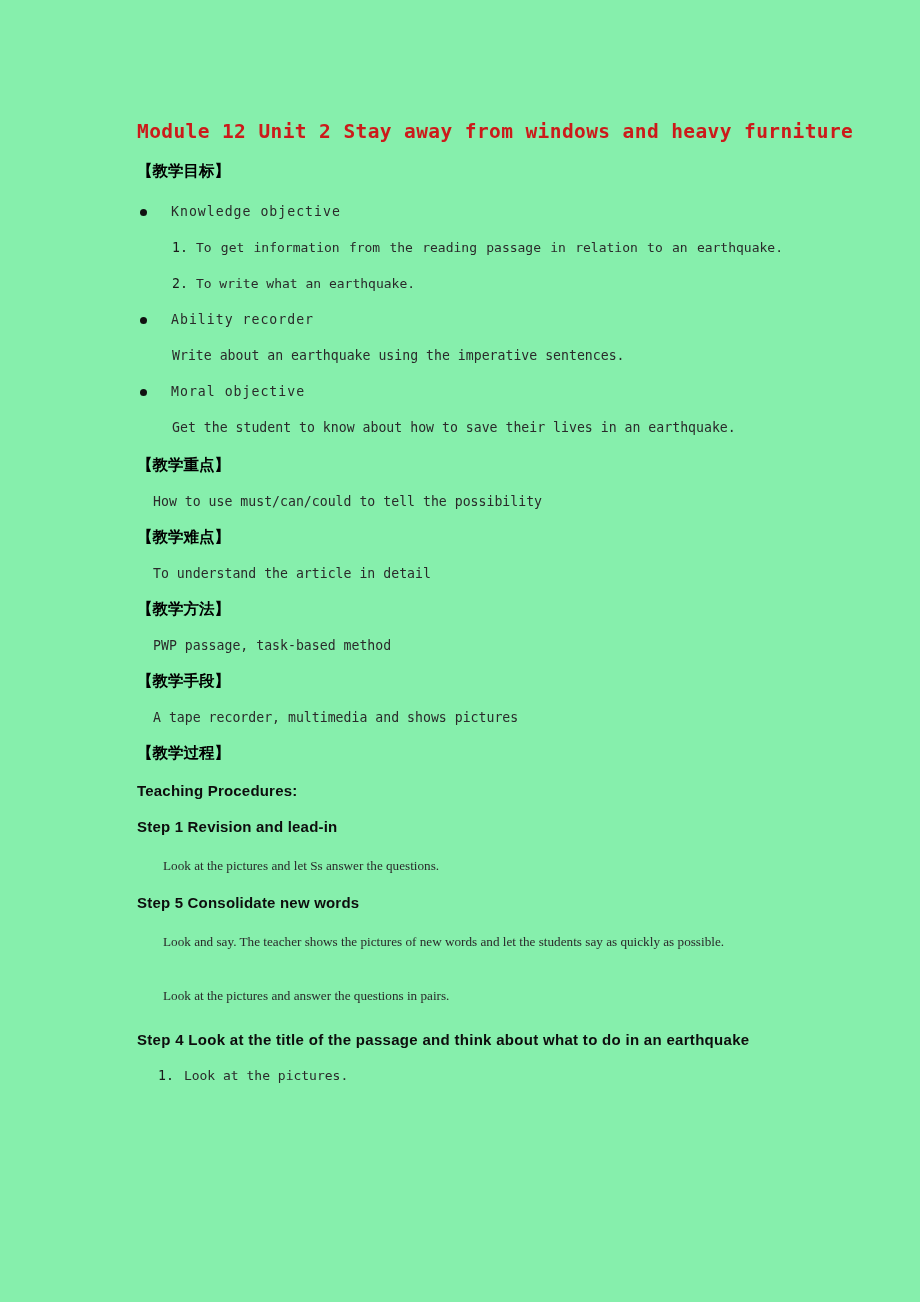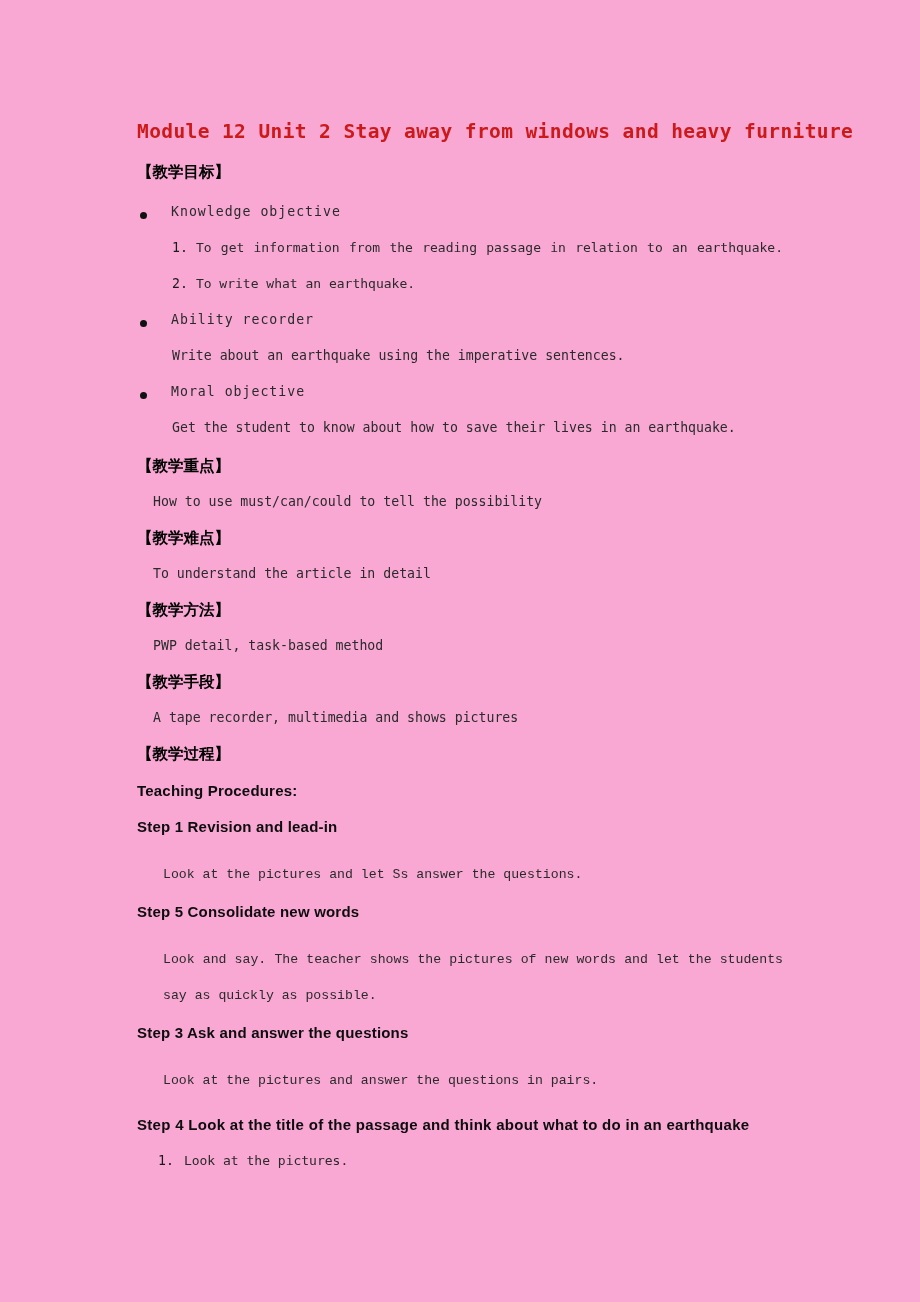--- a/index.html
+++ b/index.html
@@ -13,21 +13,21 @@
     position: relative;
     font-family: "DejaVu Serif", "Liberation Serif", serif;
     color: #1a1a1a;
     overflow: hidden;
   }
   .page {
     position: absolute;
     left: 0; top: 0;
     width: 920px;
     height: 1302px;
-    background: #f9a8d4;
+    background: #86efac;
   }
   .content {
     position: absolute;
     left: 137px;
     top: 118px;
     width: 646px;
   }
 
   
   .doc-title {
@@ -36,21 +36,21 @@
     font-weight: 700;
     letter-spacing: 0.4px;
     line-height: 28px;
     text-align: center;
     margin: 0 0 14px 0;
     white-space: nowrap;
   }
 
   
   .cjk-heading {
-    font-family: Liberation Sans, sans-serif;
+    font-family: Liberation Mono, monospace;
     font-size: 15.5px;
     font-weight: 700;
     line-height: 24px;
     margin: 0;
     padding: 0;
     color: #000000;
     letter-spacing: 0px;
   }
 
   
@@ -63,21 +63,21 @@
     letter-spacing: 0px;
   }
 
   .flush {
     margin-left: 16px;
   }
 
   
   .bullet-row {
     display: flex;
-    align-items: center;
+    align-items: flex-start;
     margin: 0;
   }
   .bullet-dot {
     width: 18px;
     flex: 0 0 18px;
     padding-top: 7px;
     margin-left: 3px;
   }
   .bullet-dot i {
     display: block;
@@ -145,25 +145,25 @@
     letter-spacing: 0.2px;
   }
   .step-heading.wrap {
     text-align: justify;
     text-align-last: left;
     letter-spacing: 0.3px;
   }
 
   
   .proc-para {
-    font-family: Liberation Mono, monospace;
+    font-family: Liberation Serif, serif;
     font-size: 13.2px;
     line-height: 36px;
     color: #2a2a2a;
-    margin: 13px 0 0 26px;
+    margin: 4px 0 0 26px;
     text-indent: 0;
     text-align: justify;
     text-align-last: left;
   }
   .proc-para.single {
     line-height: 20px;
   }
   .sp-6 { height: 6px; }
   .sp-8 { height: 8px; }
   .sp-14 { height: 14px; }
@@ -230,21 +230,21 @@
     <div class="body-line flush natural">How to use must/can/could to tell the possibility</div>
     <div class="sp-14"></div>
 
     <div class="cjk-heading">【教学难点】</div>
     <div class="sp-14"></div>
     <div class="body-line flush natural">To understand the article in detail</div>
     <div class="sp-14"></div>
 
     <div class="cjk-heading">【教学方法】</div>
     <div class="sp-14"></div>
-    <div class="body-line flush natural">PWP detail, task-based method</div>
+    <div class="body-line flush natural">PWP passage, task-based method</div>
     <div class="sp-14"></div>
 
     <div class="cjk-heading">【教学手段】</div>
     <div class="sp-14"></div>
     <div class="body-line flush natural">A tape recorder, multimedia and shows pictures</div>
     <div class="sp-14"></div>
 
     <div class="cjk-heading">【教学过程】</div>
     <div class="sp-14"></div>
     <div class="step-heading">Teaching Procedures:</div>
@@ -253,21 +253,20 @@
     <div class="step-heading">Step 1 Revision and lead-in</div>
     <div class="sp-14"></div>
     <div class="proc-para single">Look at the pictures and let Ss answer the questions.</div>
     <div class="sp-16"></div>
 
     <div class="step-heading">Step 5 Consolidate new words</div>
     <div class="sp-6"></div>
     <div class="proc-para justified" style="text-align-last:left;">Look and say. The teacher shows the pictures of new words and let the students say as quickly as possible.</div>
     <div class="sp-8"></div>
 
-    <div class="step-heading">Step 3 Ask and answer the questions</div>
     <div class="sp-14"></div>
     <div class="proc-para single">Look at the pictures and answer the questions in pairs.</div>
     <div class="sp-16"></div>
 
     <div class="step-heading wrap" style="line-height:36px;">Step 4 Look at the title of the passage and think about what to do in an earthquake</div>
     <div class="sp-8"></div>
     <div class="sub-num" style="margin-left:21px;">
       <span class="num" style="padding-right:10px;">1.</span>
       <span class="txt natural">Look at the pictures.</span>
     </div>

